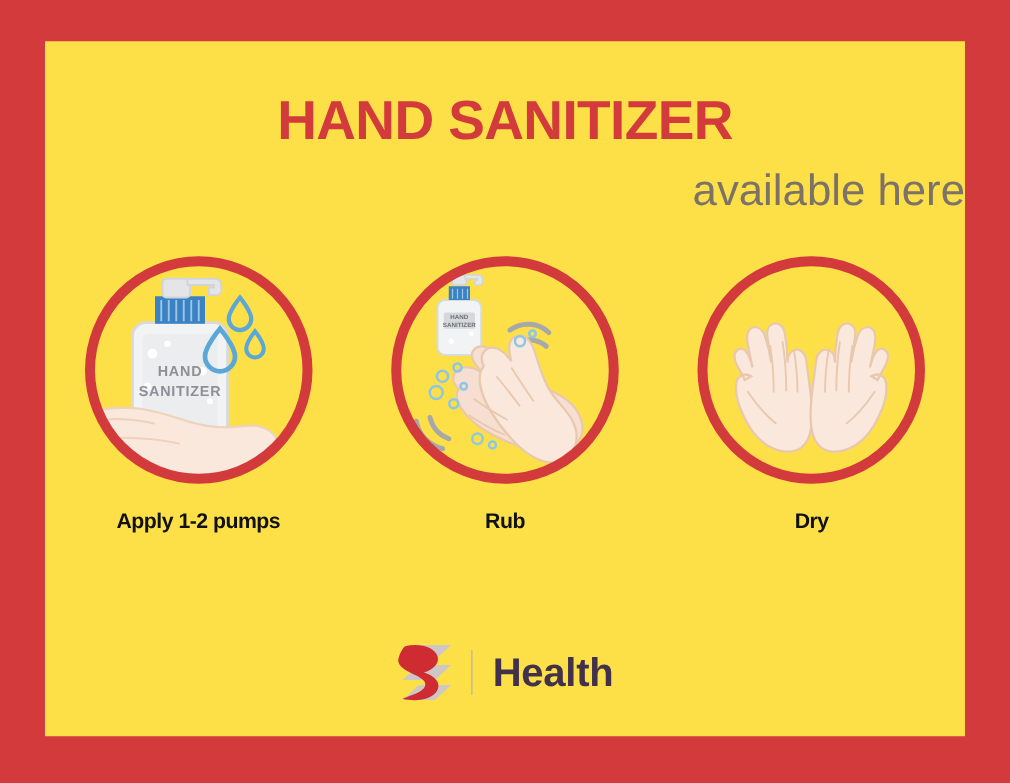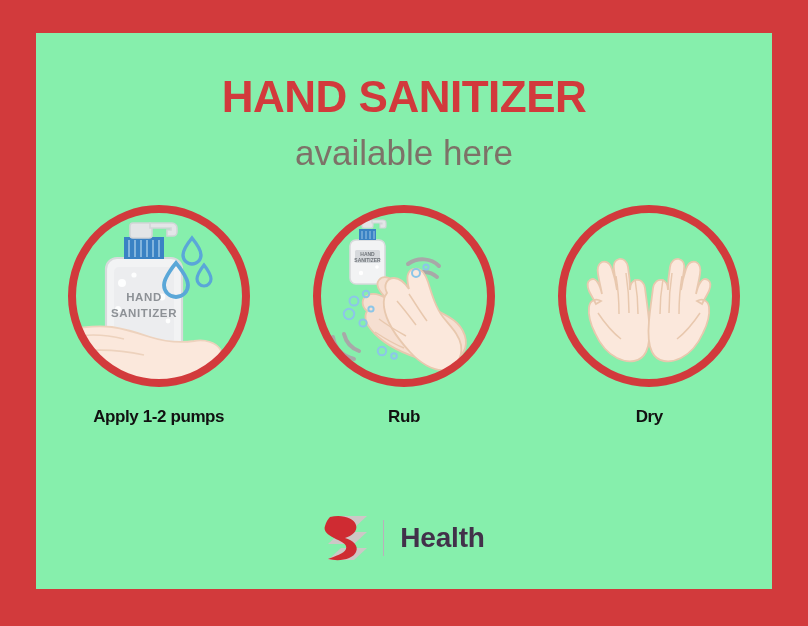--- a/index.html
+++ b/index.html
@@ -19,21 +19,21 @@
     height: 626px;
     background: #d23a3c;
     box-sizing: border-box;
   }
   #panel {
     position: absolute;
     left: 36px;
     top: 33px;
     width: 736px;
     height: 556px;
-    background: #86efac;
+    background: #fde047;
     box-sizing: border-box;
   }
   
   #heading-block {
     position: absolute;
     left: 0;
     top: 42px;
     width: 736px;
     text-align: center;
   }
@@ -46,20 +46,21 @@
     line-height: 1;
     margin: 0;
   }
   #subtitle {
     font-family: "Liberation Sans", sans-serif;
     font-size: 35px;
     font-weight: normal;
     color: #7d7268;
     line-height: 1;
     margin: 16px 0 0 0;
+    text-align: right;
   }
   
   #steps {
     position: absolute;
     left: 0;
     top: 168px;
     width: 736px;
     display: flex;
     justify-content: space-around;
     align-items: flex-start;
@@ -106,21 +107,21 @@
     display: block;
   }
   #logo-divider {
     width: 1px;
     height: 36px;
     background: #b9b1ba;
     margin: 0 16px 0 14px;
   }
   #logo-text {
     font-family: "Liberation Sans", sans-serif;
-    font-size: 28px;
+    font-size: 32px;
     font-weight: bold;
     color: #42314a;
     letter-spacing: -0.2px;
   }
 </style>
 </head>
 <body>
 
 <div id="poster">
   <div id="panel">

